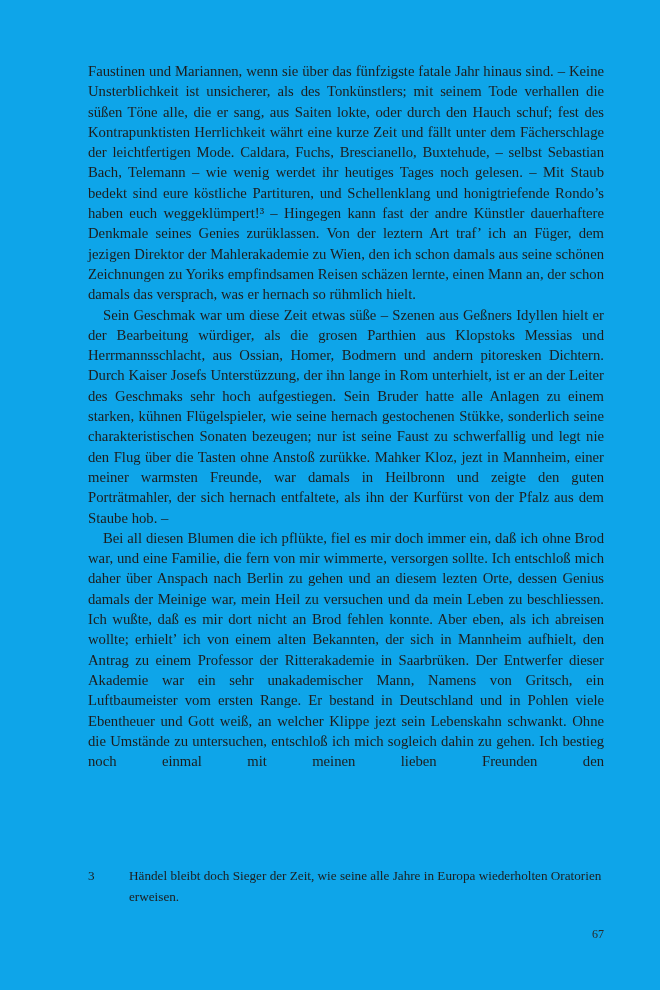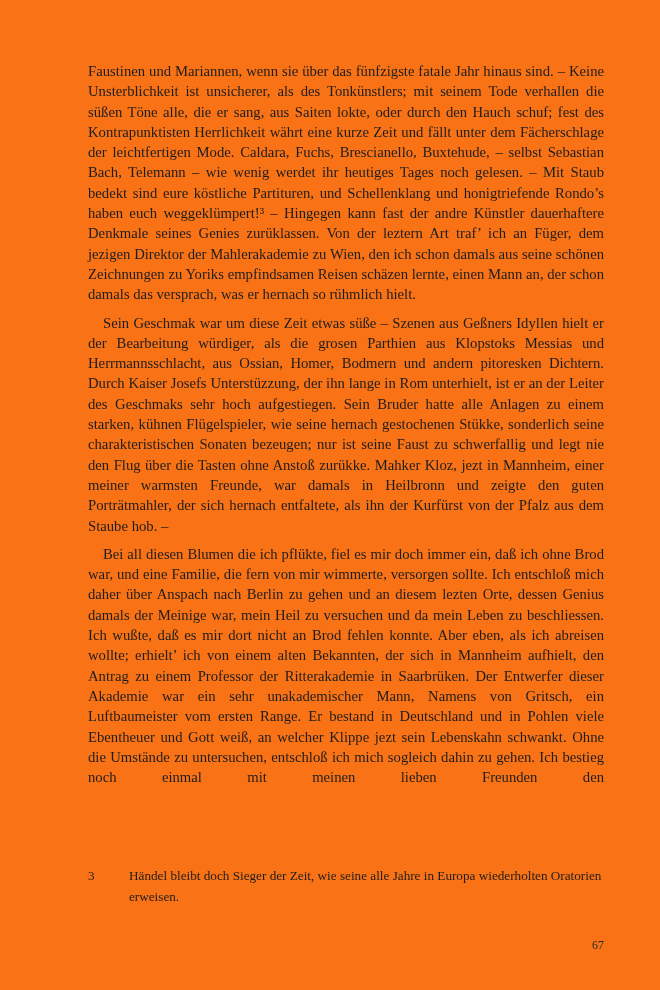--- a/index.html
+++ b/index.html
@@ -4,41 +4,40 @@
 <style>
   html, body {
     margin: 0;
     padding: 0;
     background: #ffffff;
   }
   .page {
     position: relative;
     width: 660px;
     height: 990px;
-    background: #f97316;
+    background: #0ea5e9;
     font-family: "Liberation Serif", serif;
     color: #1d1d1d;
     overflow: hidden;
   }
   .text-block {
     position: absolute;
     left: 88px;
     top: 61px;
     width: 516px;
     font-size: 14.7px;
     line-height: 20.3px;
     text-align: justify;
   }
   .text-block p {
     margin: 0;
     padding: 0;
   }
   .text-block p.indent {
     text-indent: 15px;
-    margin-top: 8px;
   }
   .text-block p.fill-last {
     text-align-last: justify;
   }
   .footnote-area {
     position: absolute;
     left: 88px;
     top: 866px;
     width: 516px;
     font-size: 13.2px;
@@ -58,21 +57,20 @@
     margin-left: 8px;
   }
   .page-number {
     position: absolute;
     left: 88px;
     top: 927px;
     width: 516px;
     text-align: right;
     font-size: 12px;
     color: #2a2a2a;
-    margin-top: 11px;
   }
 </style>
 </head>
 <body>
 
 <main class="page">
 
   <section class="text-block">
     <p>Faustinen und Mariannen, wenn sie über das fünfzigste fatale Jahr hinaus sind. – Keine Unsterblichkeit ist unsicherer, als des Tonkünstlers; mit seinem Tode verhallen die süßen Töne alle, die er sang, aus Saiten lokte, oder durch den Hauch schuf; fest des Kontrapunktisten Herrlichkeit währt eine kurze Zeit und fällt unter dem Fächerschlage der leichtfertigen Mode. Caldara, Fuchs, Brescianello, Buxtehude, – selbst Sebastian Bach, Telemann – wie wenig werdet ihr heutiges Tages noch gelesen. – Mit Staub bedekt sind eure köstliche Partituren, und Schellenklang und honigtriefende Rondo’s haben euch weggeklümpert!³ – Hingegen kann fast der andre Künstler dauerhaftere Denkmale seines Genies zurüklassen. Von der leztern Art traf’ ich an Füger, dem jezigen Direktor der Mahlerakademie zu Wien, den ich schon damals aus seine schönen Zeichnungen zu Yoriks empfindsamen Reisen schäzen lernte, einen Mann an, der schon damals das versprach, was er hernach so rühmlich hielt.</p>
     <p class="indent">Sein Geschmak war um diese Zeit etwas süße – Szenen aus Geßners Idyllen hielt er der Bearbeitung würdiger, als die grosen Parthien aus Klopstoks Messias und Herrmannsschlacht, aus Ossian, Homer, Bodmern und andern pitoresken Dichtern. Durch Kaiser Josefs Unterstüzzung, der ihn lange in Rom unterhielt, ist er an der Leiter des Geschmaks sehr hoch aufgestiegen. Sein Bruder hatte alle Anlagen zu einem starken, kühnen Flügelspieler, wie seine hernach gestochenen Stükke, sonderlich seine charakteristischen Sonaten bezeugen; nur ist seine Faust zu schwerfallig und legt nie den Flug über die Tasten ohne Anstoß zurükke. Mahker Kloz, jezt in Mannheim, einer meiner warmsten Freunde, war damals in Heilbronn und zeigte den guten Porträtmahler, der sich hernach entfaltete, als ihn der Kurfürst von der Pfalz aus dem Staube hob. –</p>

